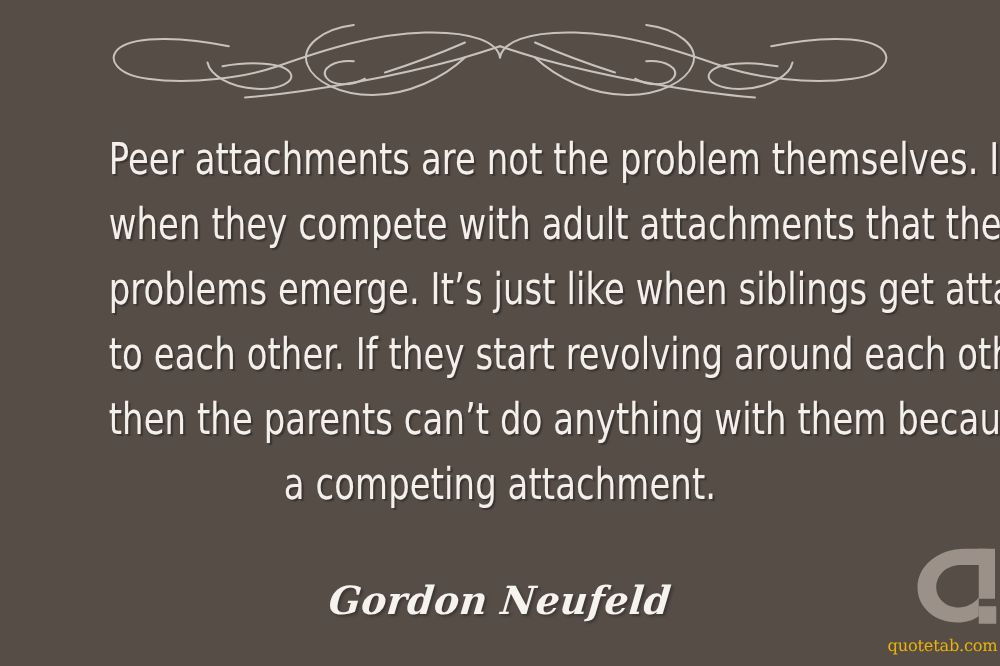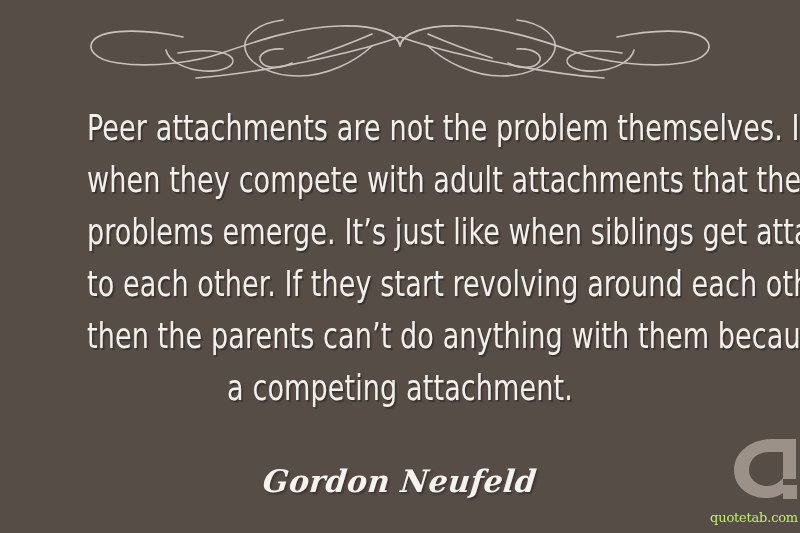--- a/index.html
+++ b/index.html
@@ -96,21 +96,21 @@
     display: block;
     width: 80px;
     height: 66px;
   }
   #brand-text {
     position: absolute;
     right: 2px;
     bottom: 0;
     font-family: "DejaVu Serif", "Liberation Serif", serif;
     font-size: 13px;
-    color: #bef264;
+    color: #eab308;
     letter-spacing: -0.2px;
     white-space: nowrap;
   }
 </style>
 </head>
 <body>
 
 <div id="quote-card">
 
   <div id="ornament">

